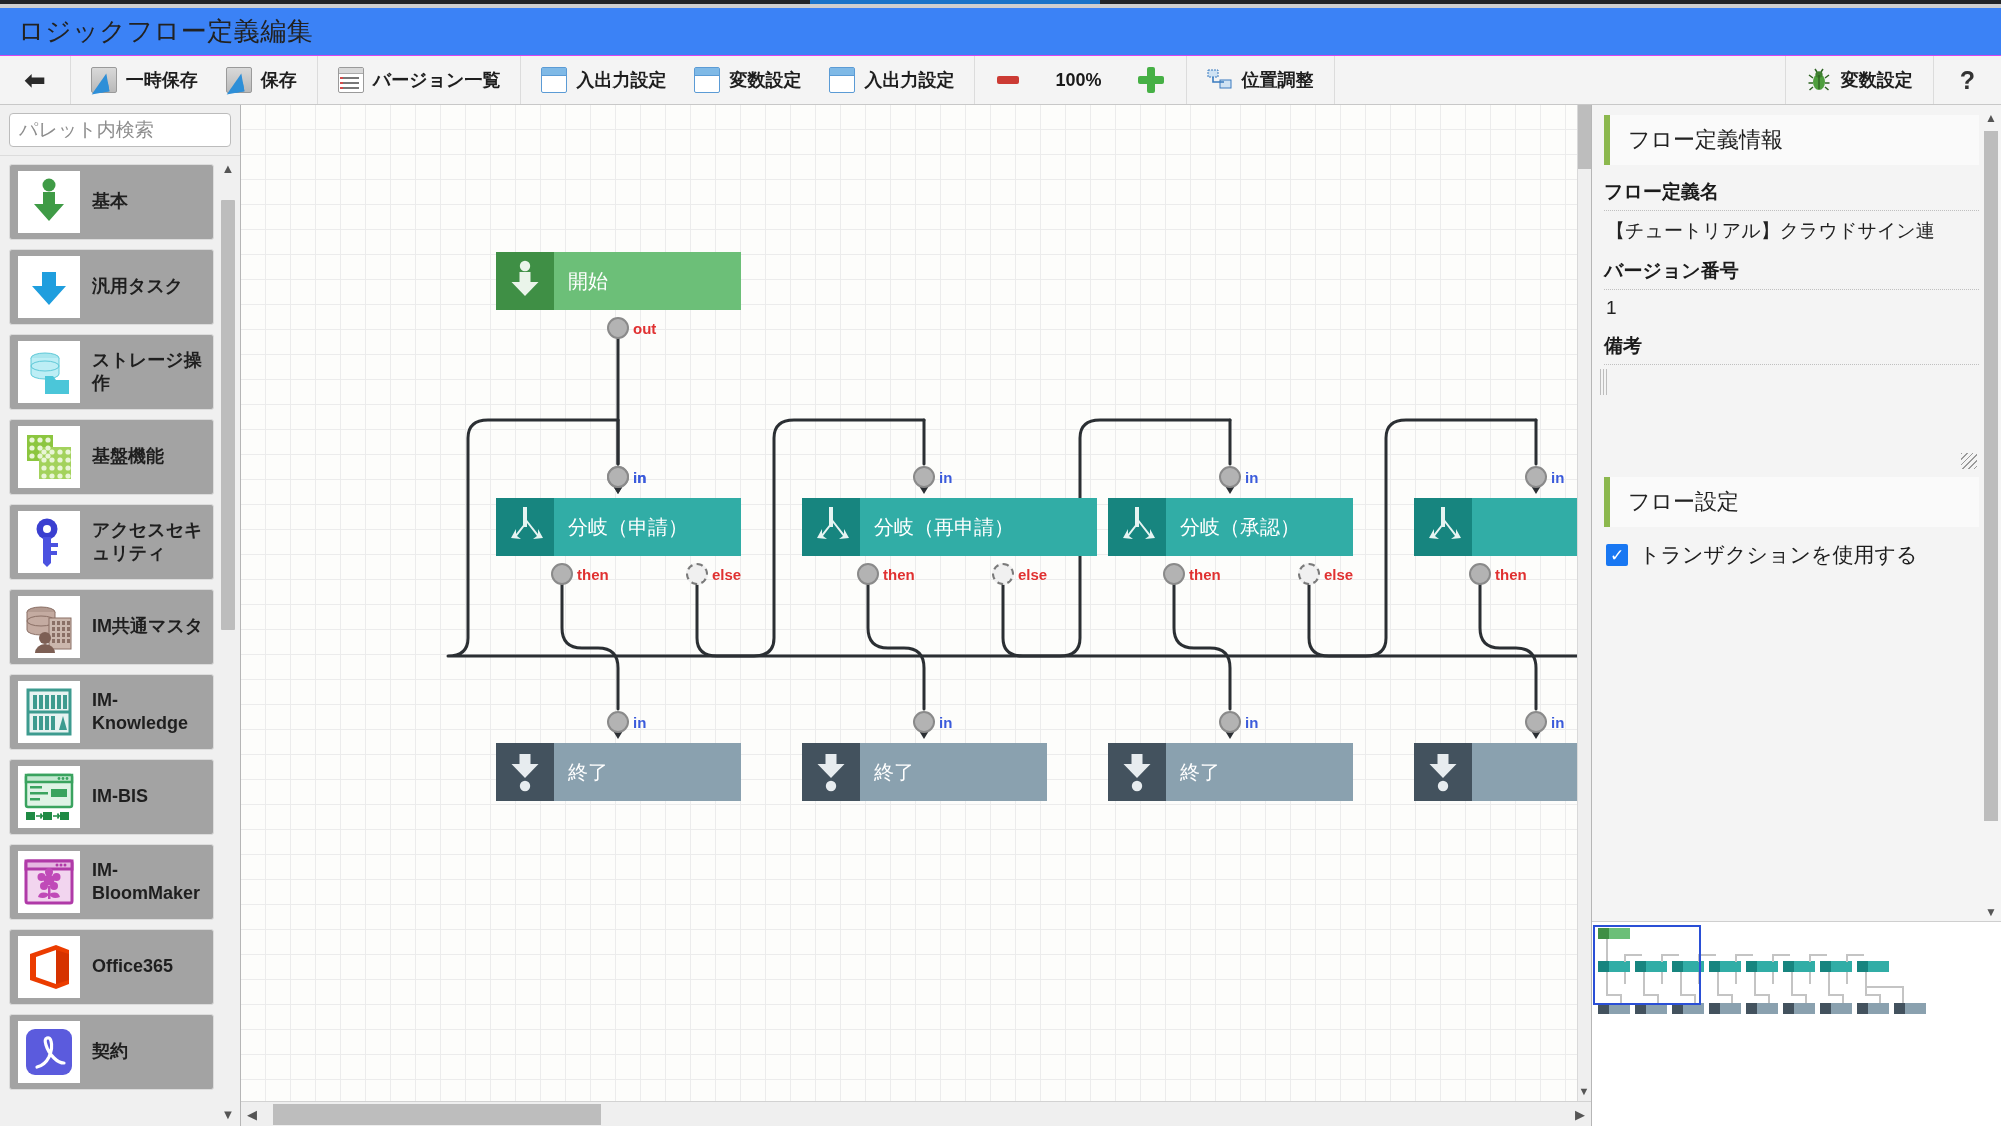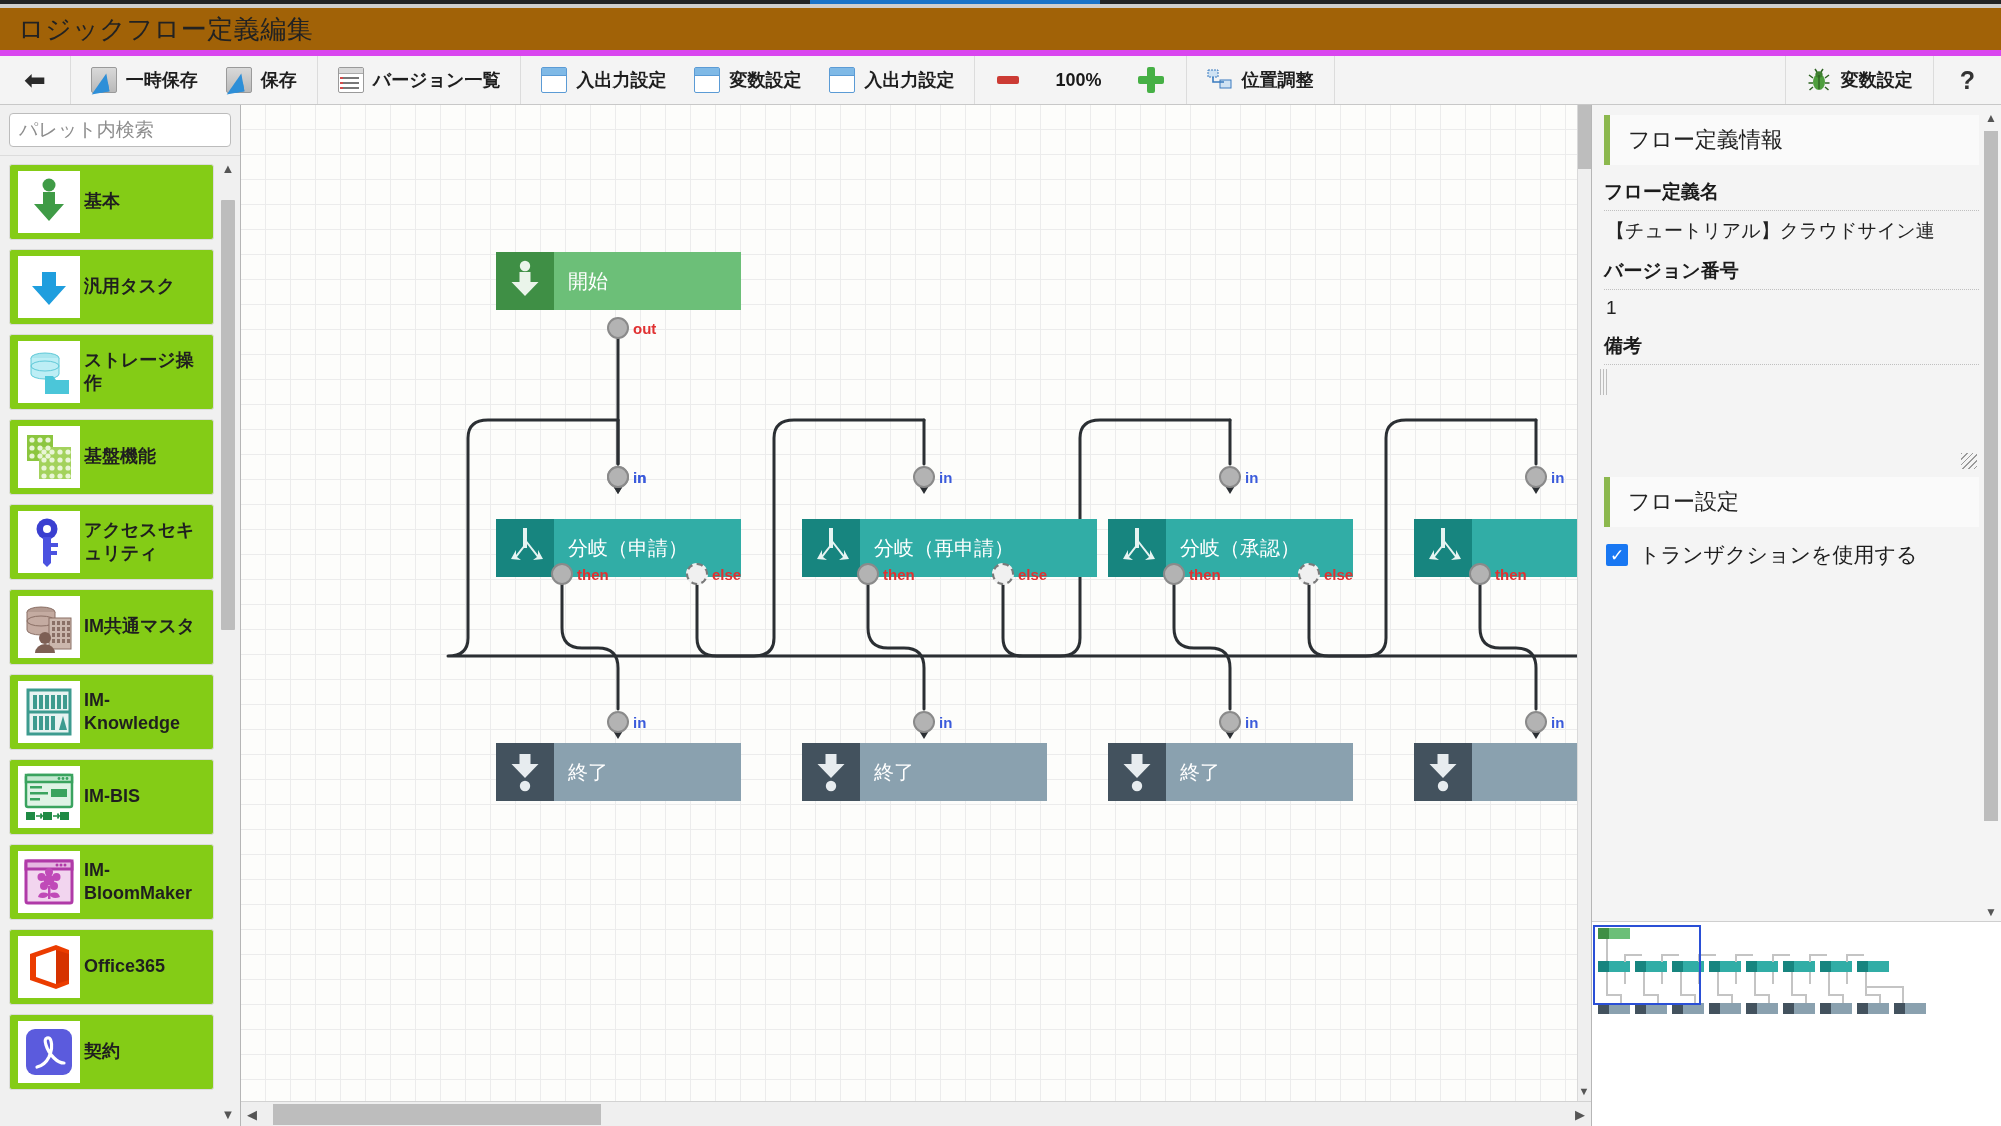--- a/index.html
+++ b/index.html
@@ -24,24 +24,24 @@
     position: relative;
     flex: 0 0 8px;
   }
   .chrome-strip .dark-left { position: absolute; left: 0; top: 0; height: 4px; width: 810px; background: #222426; }
   .chrome-strip .blue-tab  { position: absolute; left: 810px; top: 0; height: 4px; width: 290px; background: #1a73c8; }
   .chrome-strip .dark-right{ position: absolute; left: 1100px; top: 0; height: 4px; right: 0; background: #222426; }
 
   
   .titlebar {
     flex: 0 0 48px;
-    background: #a16207;
+    background: #3b82f6;
     display: flex; align-items: center;
     padding-left: 18px;
-    border-bottom: 6px solid #d946ef;
+    border-bottom: 1px solid #d946ef;
   }
   .titlebar .title {
     font-size: 26px;
     color: #222;
     letter-spacing: .5px;
     font-weight: 400;
   }
 
   
   .toolbar {
@@ -124,22 +124,22 @@
   }
   .palette-search::placeholder { color: #8d8d8d; }
   .palette-list-wrap {
     flex: 1 1 auto; position: relative; min-height: 0;
     border-top: 1px solid #dcdcdc;
     background: #f0f0f0;
     overflow: hidden;
   }
   .palette-list { padding: 8px 26px 8px 9px; }
   .pal-item {
-    display: flex; align-items: center; gap: 4px;
-    background: #84cc16;
+    display: flex; align-items: center; gap: 12px;
+    background: #a3a3a3;
     border: 1px solid #dcdcdc;
     border-radius: 3px;
     margin-bottom: 9px;
     padding: 6px 8px 6px 8px;
     min-height: 66px;
     cursor: pointer;
   }
   .pal-ico {
     flex: 0 0 62px; height: 62px; background:#fff;
     display:flex; align-items:center; justify-content:center;
@@ -187,21 +187,21 @@
     position: absolute; height: 58px;
     display: flex; align-items: stretch;
     color: #fff;
     box-shadow: 0 0 0 0 rgba(0,0,0,0);
     cursor: move;
   }
   .node .n-ico { flex: 0 0 58px; display:flex; align-items:center; justify-content:center; position:relative; }
   .node .n-lbl { display:flex; align-items:center; padding-left: 14px; font-size: 20px; white-space:nowrap; }
   .node.start    { background:#6cbf78; }
   .node.start .n-ico { background:#3f8f45; }
-  .node.branch   { background:#31ada6;margin-top:21px; }
+  .node.branch   { background:#31ada6; }
   .node.branch .n-ico { background:#17857f; }
   .node.end      { background:#8aa1af; }
   .node.end .n-ico { background:#43525e; }
 
   .port {
     position:absolute; width:22px; height:22px; border-radius:50%;
     background:#b3b3b3; border:2px solid #8a8a8a; transform:translate(-50%,-50%);
     cursor:pointer;
   }
   .port.dashed { background:#f0f0f0; border:2px dashed #7a7a7a; }

